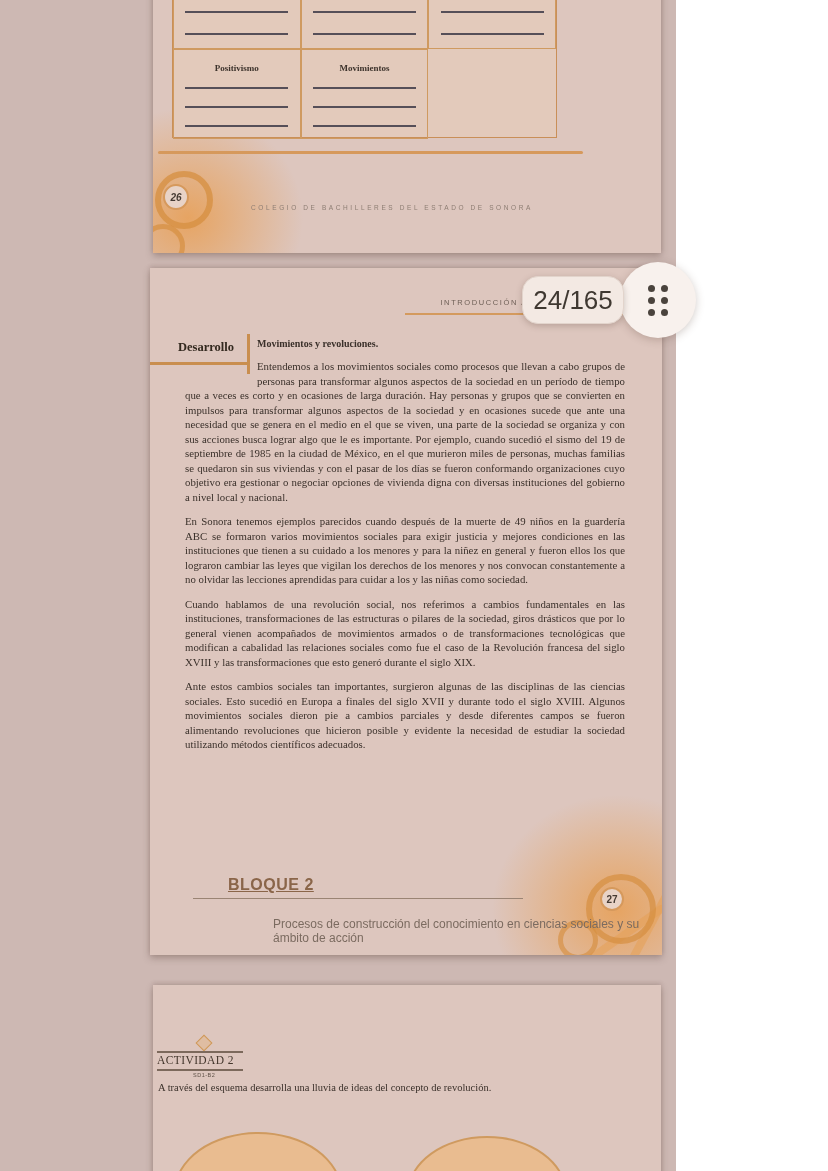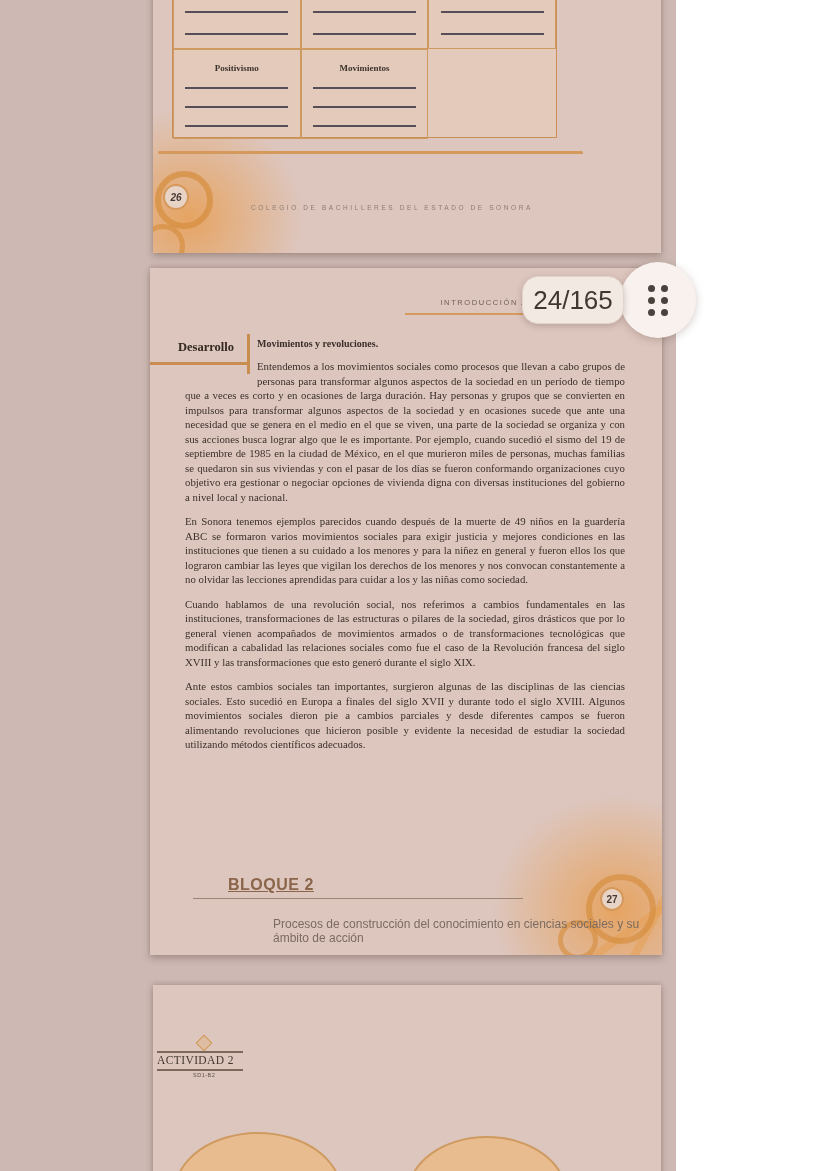--- a/index.html
+++ b/index.html
@@ -167,20 +167,21 @@
     <div class="f-sub">Procesos de construcción del conocimiento en ciencias sociales y su ámbito de acción</div>
     <div class="badge badge27">27</div>
   </div>
 
   <div class="page page28">
     <div class="act-diamond"></div>
     <div class="act-rule act-rt"></div>
     <div class="act-title">ACTIVIDAD 2</div>
     <div class="act-rule act-rb"></div>
     <div class="act-code">SD1-B2</div>
+    <div class="instruction">A través del esquema desarrolla una lluvia de ideas del concepto de revolución.</div>
     <div class="bubble bubble1"></div>
     <div class="bubble bubble2"></div>
   </div>
 
 </div>
 
 <div class="white-margin"></div>
 
 <button class="circle-btn">
   <span class="dots">

